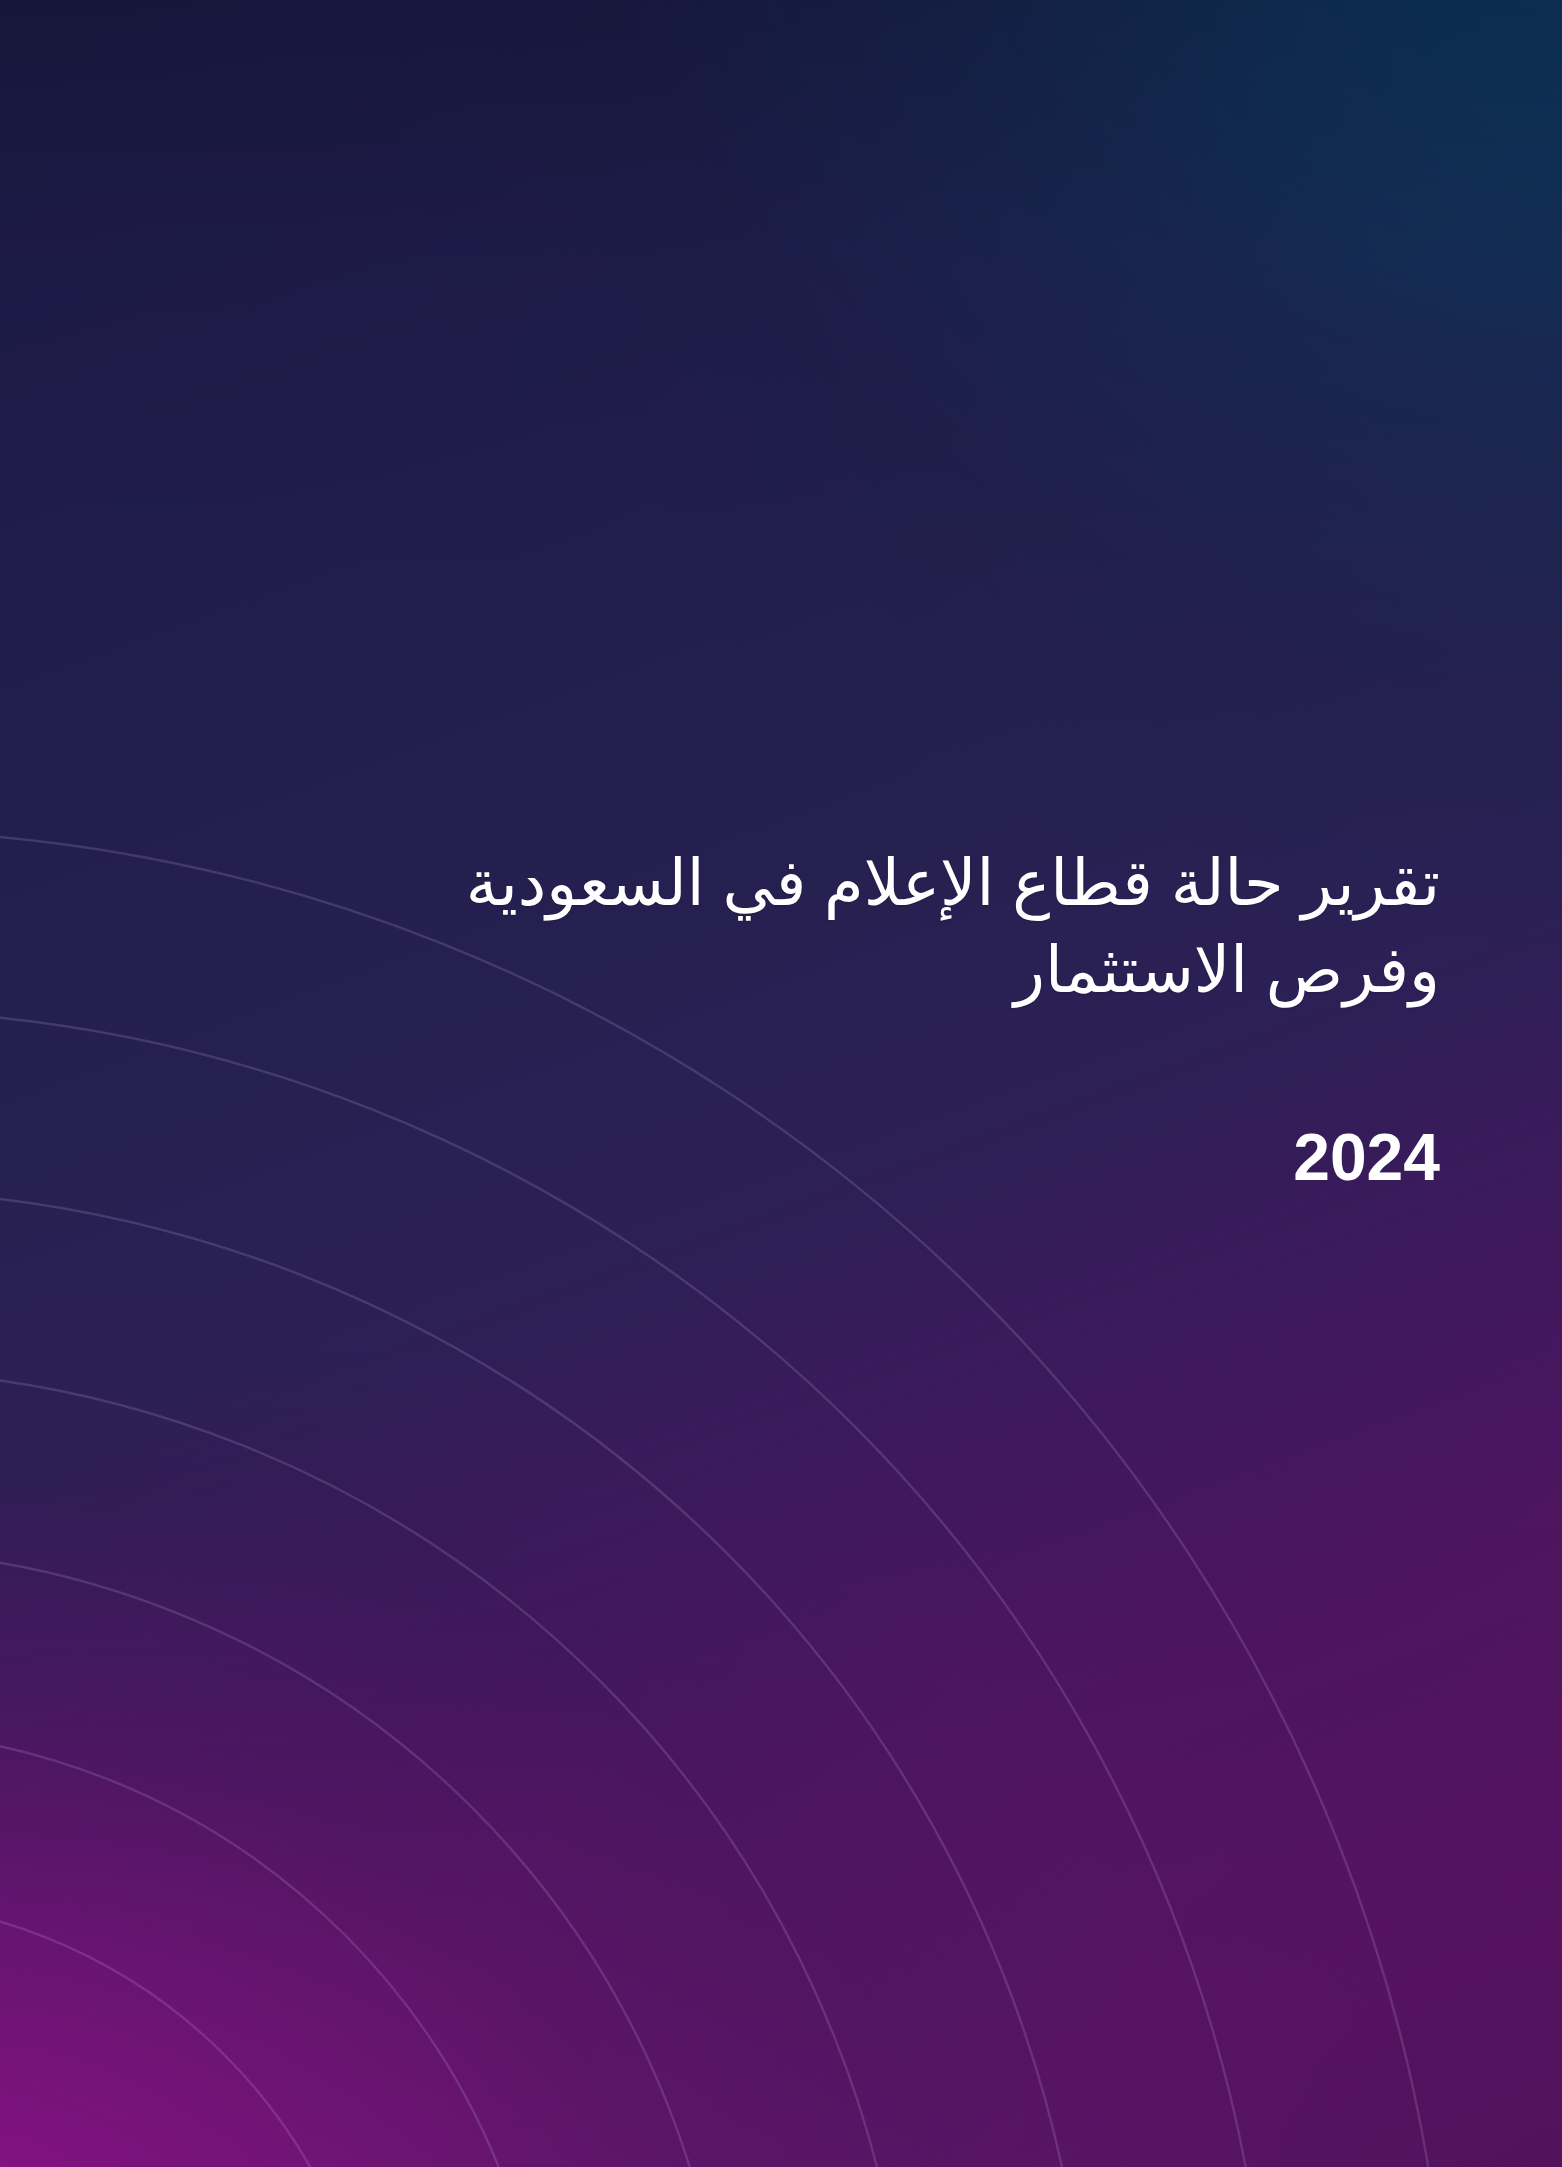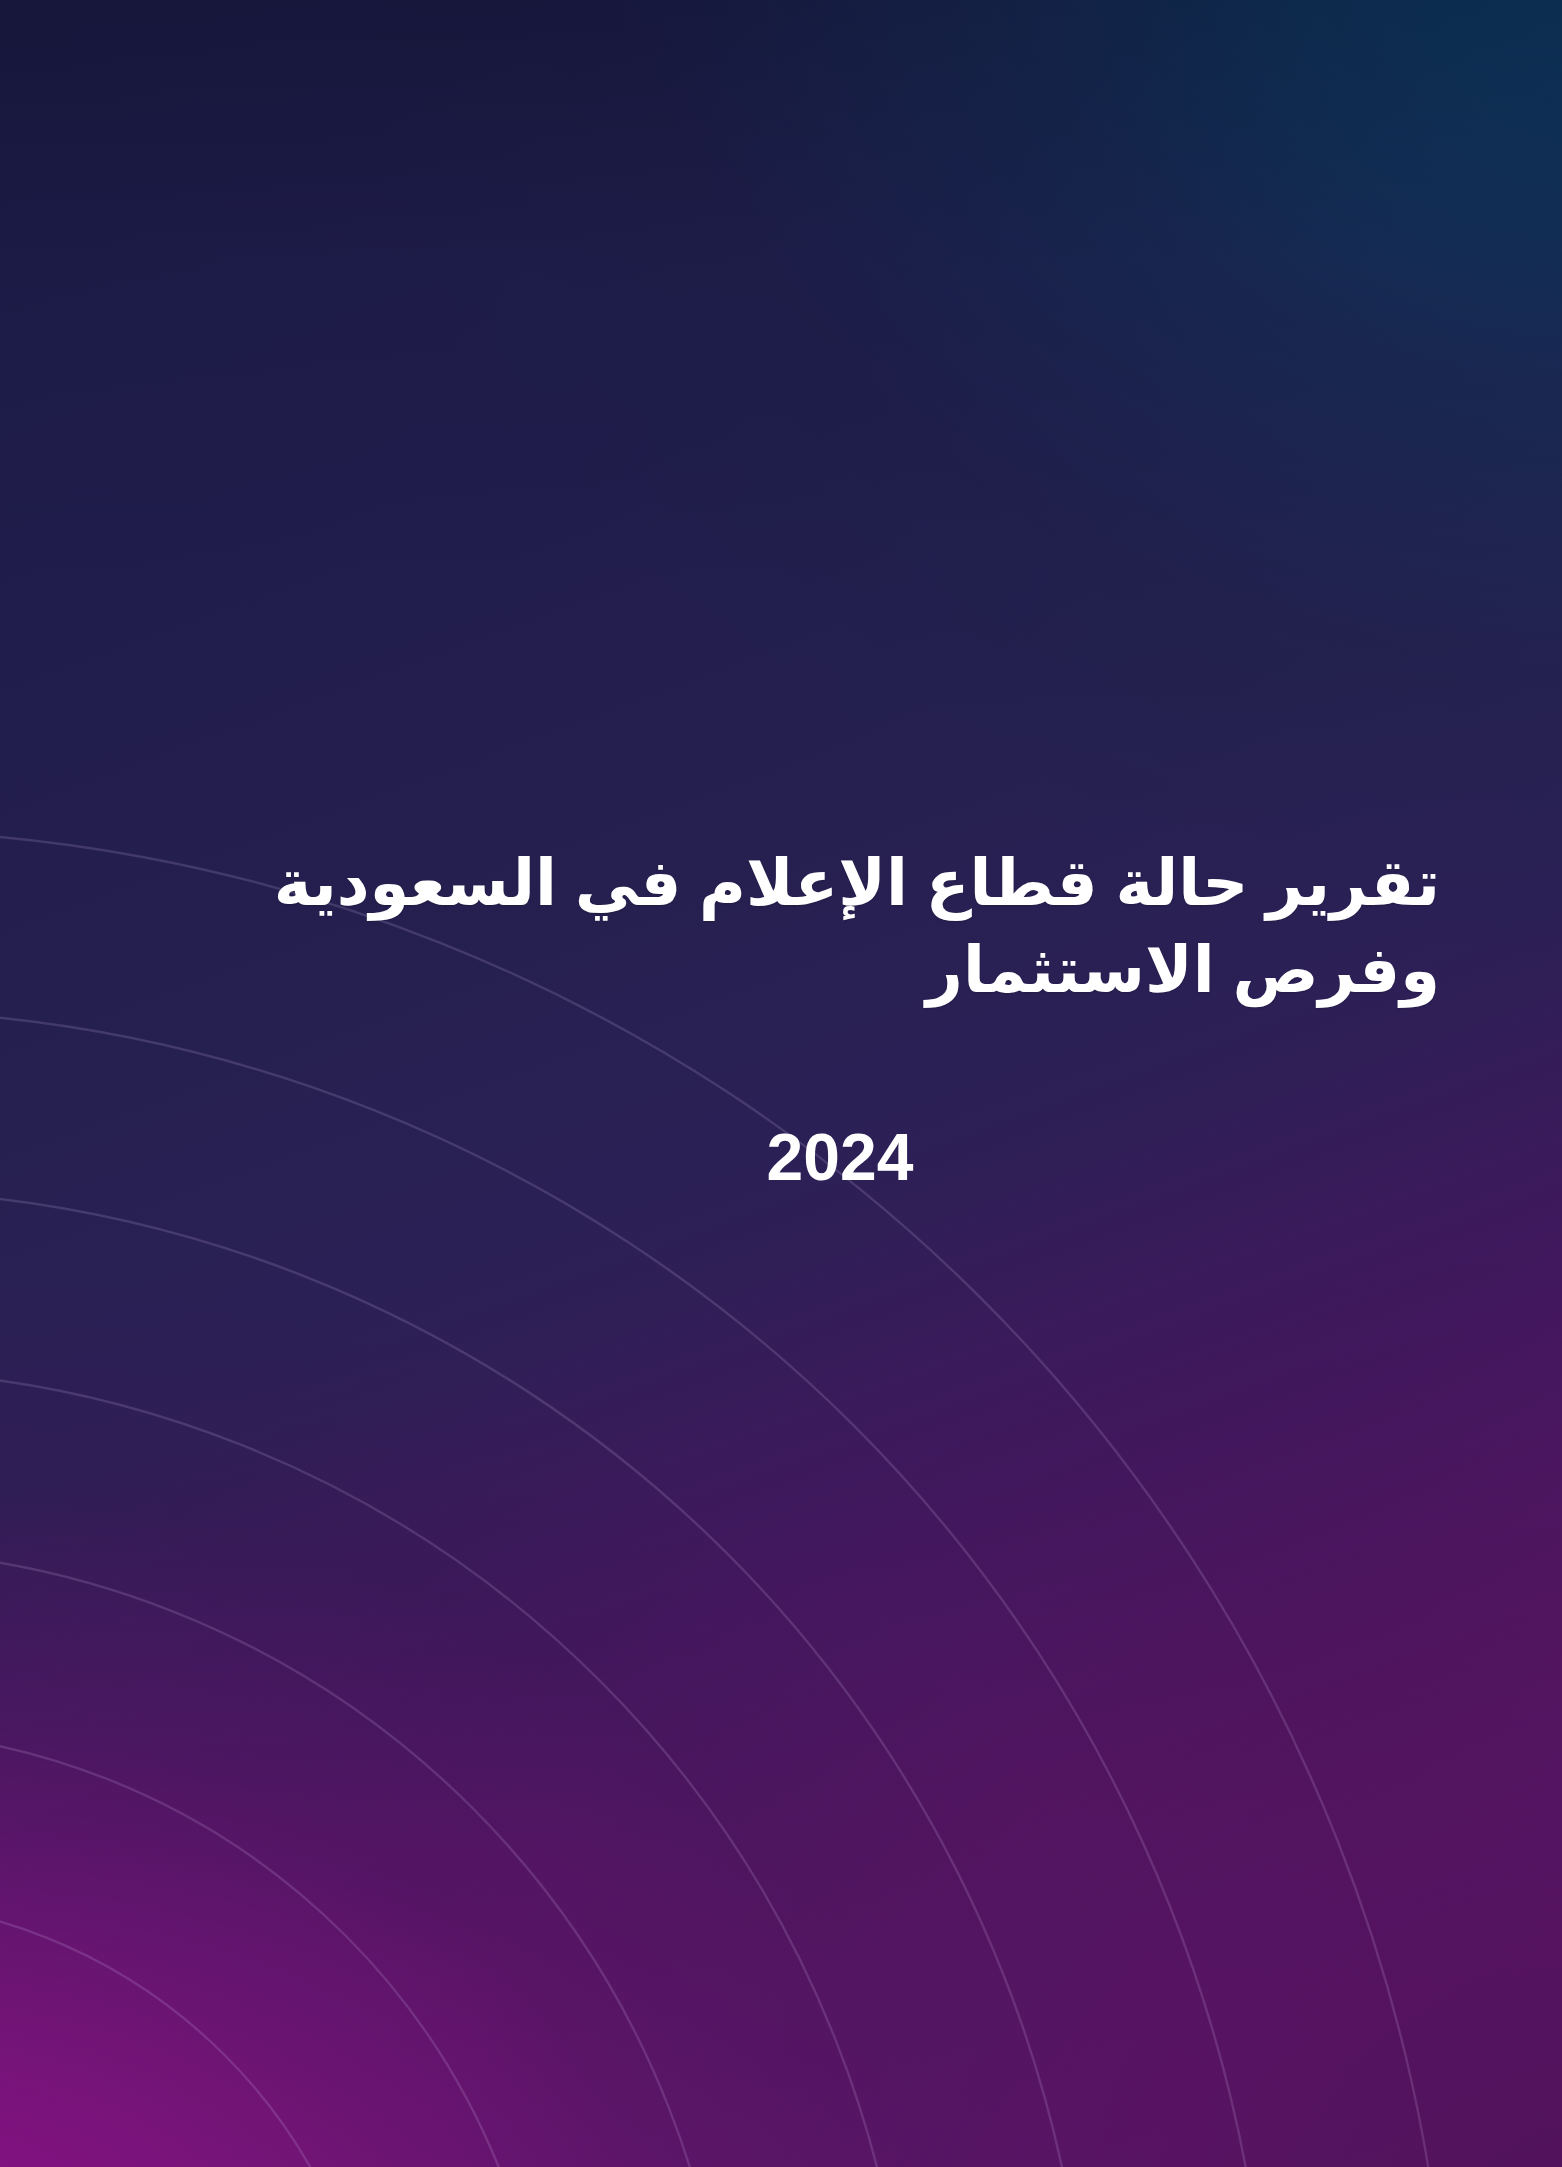--- a/index.html
+++ b/index.html
@@ -104,21 +104,21 @@
     text-align: right;
     direction: rtl;
     z-index: 5;
   }
 
   .title {
     margin: 0;
     color: #ffffff;
     font-size: 64px;
     line-height: 1.36;
-    font-weight: 700;
+    font-weight: 400;
     letter-spacing: 0;
     white-space: pre-line;
     text-shadow: 0 1px 2px rgba(0,0,0,0.16);
   }
 
   .subtitle {
     margin: 26px 0 0 0;
     color: #f2eef8;
     font-size: 43px;
     line-height: 1.3;
@@ -126,21 +126,21 @@
   }
 
   .year {
     margin: 110px 0 0 0;
     color: #ffffff;
     font-size: 66px;
     line-height: 1;
     font-weight: 700;
     direction: ltr;
     unicode-bidi: isolate;
-    text-align: center;
+    text-align: right;
   }
 </style>
 </head>
 <body>
 
 <div class="page">
 
   <div class="bg-base"></div>
   <div class="bg-teal"></div>
   <div class="bg-magenta"></div>

